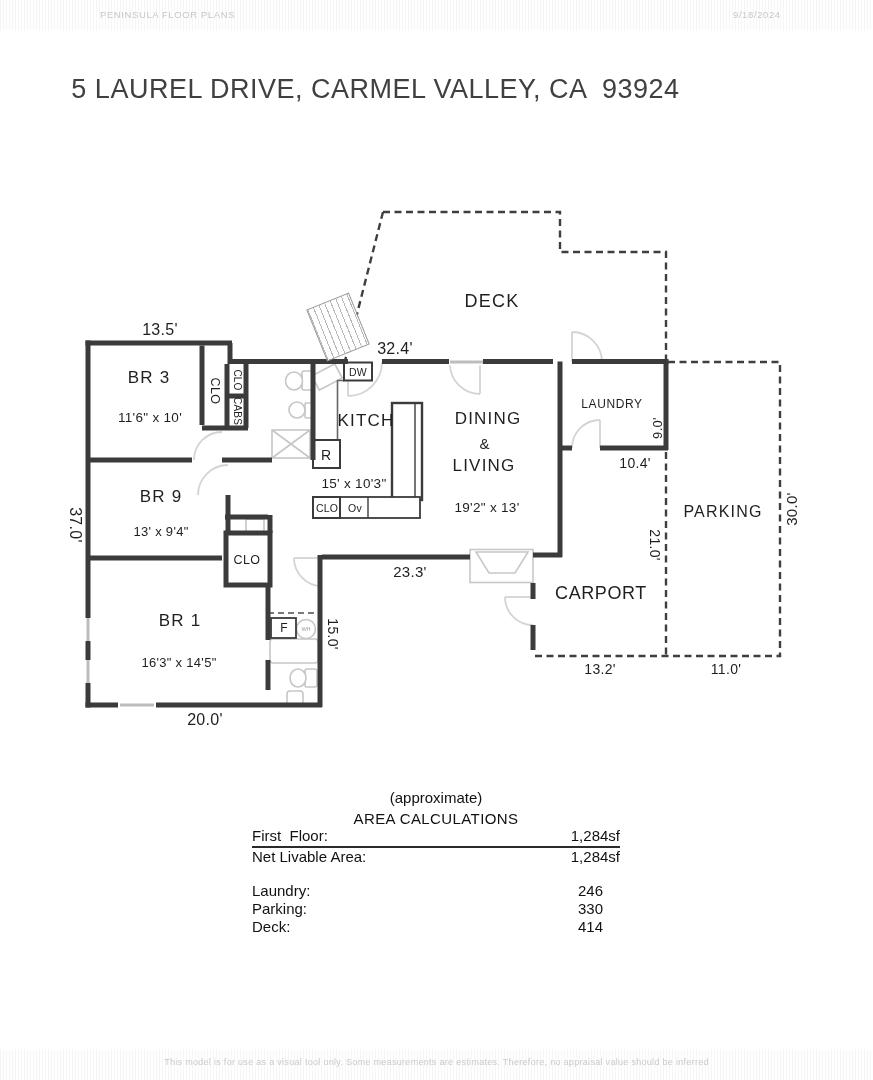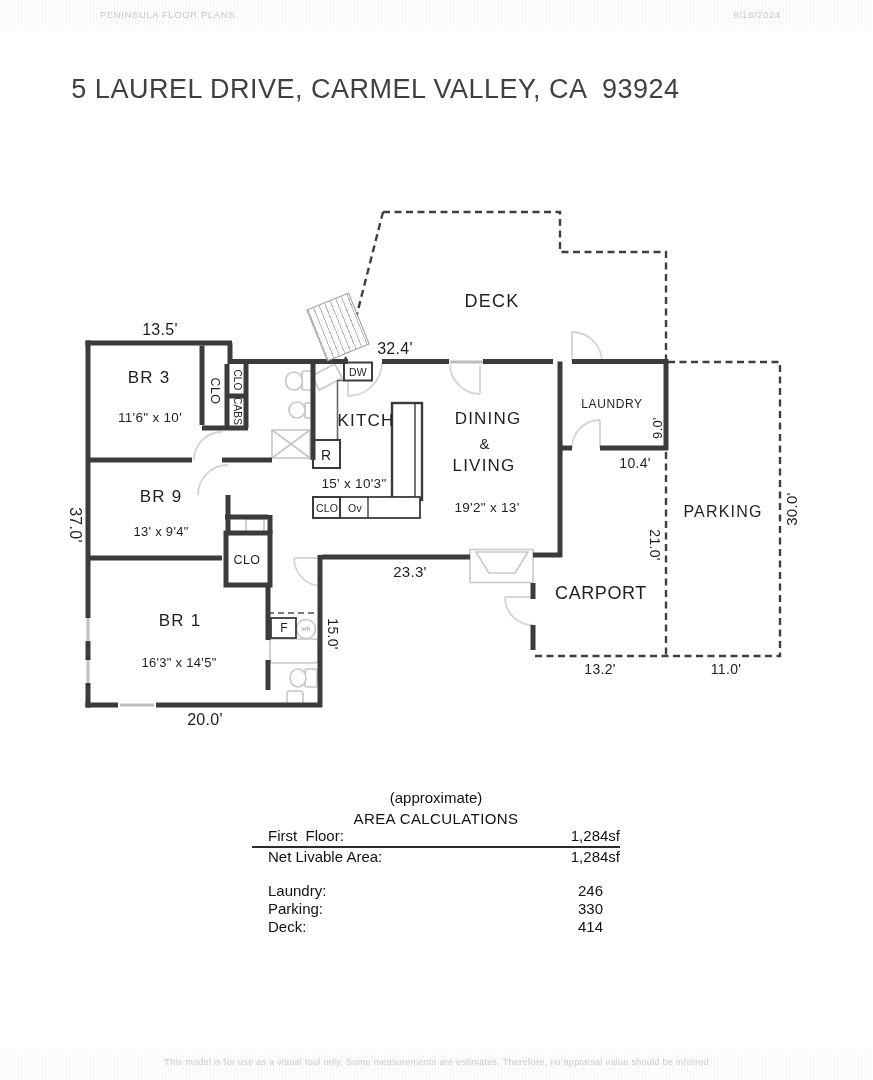--- a/index.html
+++ b/index.html
@@ -24,21 +24,21 @@
   .dim{font-size:15px;letter-spacing:.3px;}
   .tag{font-size:12.5px;letter-spacing:.4px;}
   .tiny{font-size:10.5px;letter-spacing:.2px;}
   #stairs{position:absolute;left:315px;top:299px;width:44px;height:54px;
           border:1px solid #9a9a9a;background:repeating-linear-gradient(90deg,#b7b7b7 0 1px,#ffffff 1px 6px);
           transform:rotate(-22deg);}
   
   #area-calc{position:absolute;left:252px;top:789px;width:368px;font-size:15px;color:#111;}
   #ac-title{text-align:center;line-height:17px;letter-spacing:.4px;}
   #ac-subtitle{text-align:center;line-height:17px;margin-bottom:4px;}
-  .ac-row{display:flex;justify-content:space-between;line-height:18px;margin-left:16px;}
+  .ac-row{display:flex;justify-content:space-between;line-height:18px;}
   .ac-label{white-space:pre;}
   #ac-rule{border-top:2px solid #2b2b2b;margin:1px 0 0 0;}
   #ac-spacer{height:16px;}
   .ac-row.pad .ac-value{padding-right:17px;}
   #disclaimer{position:absolute;left:0;top:1057px;width:873px;text-align:center;
               font-size:9px;color:#cacace;letter-spacing:.3px;}
 </style>
 </head>
 <body>
 

